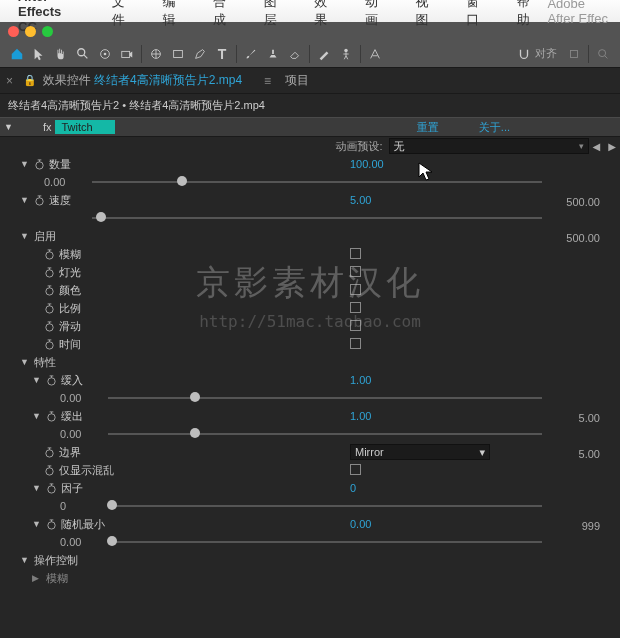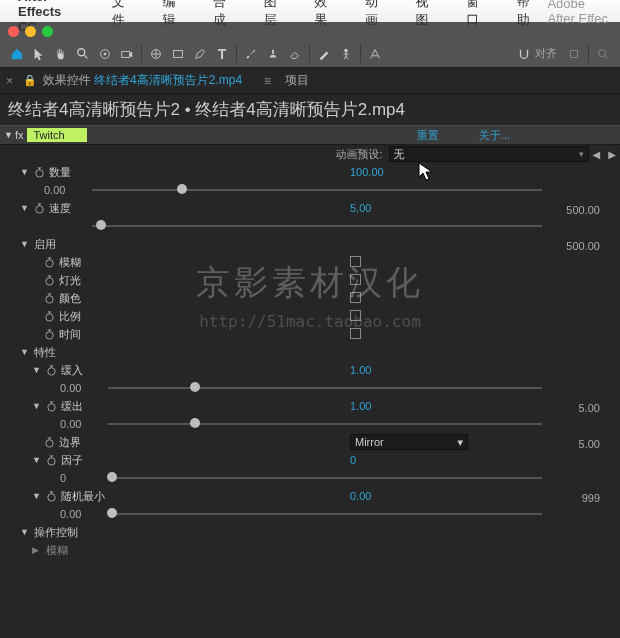--- a/index.html
+++ b/index.html
@@ -28,27 +28,27 @@
 
 .tabs { height: 26px; background: #262626; display: flex; align-items: center; padding: 0 6px; border-bottom: 1px solid #1a1a1a; }
 .tabs .close { color: #888; margin-right: 10px; font-size: 12px; }
 .tabs .lock { color: #888; margin-right: 6px; font-size: 11px; }
 .tabs .tab { color: #aaa; margin-right: 18px; font-size: 12px; }
 .tabs .tab.active .pre { color: #aaa; }
 .tabs .tab.active .file { color: #2fa4d6; }
 .tabs .menu { color: #888; font-size: 12px; margin-left: 4px; }
 
 
-.crumb { padding: 4px 8px; color: #ccc; font-size: 17px; background: #262626; }
+.crumb { padding: 4px 8px; color: #ccc; font-size: 11px; background: #262626; }
 
 
 .eff-head { display: flex; align-items: center; height: 20px; background: #3b3b3b; border-top: 1px solid #4a4a4a; border-bottom: 1px solid #1a1a1a; padding-left: 4px; }
 .eff-head .tw { color: #ccc; margin-right: 2px; font-size: 9px; }
-.eff-head .fx { color: #ccc; margin-right: 4px; }
-.eff-head .name { background: #bef264; color: #222; padding: 1px 6px; font-size: 11px; width: 60px; }
+.eff-head .fx { color: #ccc; margin-right: 4px; margin-left: 28px; }
+.eff-head .name { background: #14b8a6; color: #222; padding: 1px 6px; font-size: 11px; width: 60px; }
 .eff-head .reset { color: #2fa4d6; margin-left: auto; margin-right: 40px; }
 .eff-head .about { color: #2fa4d6; margin-right: 110px; }
 
 
 .panel-body { background: #262626; }
 .row { display: flex; align-items: center; height: 18px; padding-left: 8px; }
 .i1 { width: 12px; } .i2 { width: 24px; } .i3 { width: 36px; }
 .tw-ar { color: #b8b8b8; font-size: 9px; margin-right: 4px; width: 10px; display: inline-block; }
 .stop { width: 11px; height: 11px; display: inline-block; margin-right: 4px; vertical-align: middle; }
 .stop svg { width: 11px; height: 11px; }
@@ -67,21 +67,21 @@
 .slider-row .min { color: #aaa; width: 40px; }
 .slider-row .max { color: #aaa; width: 50px; text-align: right; margin-top: 39px; }
 .track-wrap { flex: 1; position: relative; height: 14px; margin: 0 8px; }
 .track { position: absolute; top: 6px; left: 0; right: 0; height: 2px; background: #555; }
 .thumb { position: absolute; top: 1px; width: 10px; height: 10px; border-radius: 50%; background: #bdbdbd; transform: translateX(-50%); }
 
 
 .cb { width: 11px; height: 11px; border: 1px solid #888; background: #262626; display: inline-block; }
 
 
-.dd { background: #1b1b1b; border: 1px solid #111; color: #ccc; width: 118px; height: 16px; padding: 0 4px; display: flex; align-items: center; justify-content: space-between; position: absolute; left: 350px; }
+.dd { background: #1b1b1b; border: 1px solid #111; color: #ccc; width: 140px; height: 16px; padding: 0 4px; display: flex; align-items: center; justify-content: space-between; position: absolute; left: 350px; }
 
 
 .wm { position: absolute; top: 260px; left: 0; right: 0; text-align: center; pointer-events: none; }
 .wm .big { font-size: 34px; color: rgba(200,200,200,0.35); font-weight: 500; letter-spacing: 4px; }
 .wm .small { font-size: 16px; color: rgba(200,200,200,0.25); margin-top: 6px; font-family: monospace; }
 
 
 .cursor { position: absolute; top: 162px; left: 418px; font-size: 14px; color: #fff; pointer-events: none; }
 </style>
 </head>
@@ -326,20 +326,29 @@
         </svg></span>
       <span class="plabel">比例</span>
       <span class="val-col"><span class="cb"></span></span>
     </div>
   <div class="row">
       <span class="i3"></span>
       <span class="stop"><svg viewBox="0 0 12 12">
           <circle cx="6" cy="7" r="4" fill="none" stroke="#aaa"></circle>
           <path d="M6 3V1M4 1h4" stroke="#aaa"></path>
         </svg></span>
+      <span class="plabel">滑动</span>
+      <span class="val-col"><span class="cb"></span></span>
+    </div>
+  <div class="row">
+      <span class="i3"></span>
+      <span class="stop"><svg viewBox="0 0 12 12">
+          <circle cx="6" cy="7" r="4" fill="none" stroke="#aaa"></circle>
+          <path d="M6 3V1M4 1h4" stroke="#aaa"></path>
+        </svg></span>
       <span class="plabel">时间</span>
       <span class="val-col"><span class="cb"></span></span>
     </div>
 
   <div class="row">
     <span class="i1"></span>
       <span class="tw-ar">▼</span>
     <span class="plabel">特性</span>
   </div>
 
@@ -387,20 +396,29 @@
           <circle cx="6" cy="7" r="4" fill="none" stroke="#aaa"></circle>
           <path d="M6 3V1M4 1h4" stroke="#aaa"></path>
         </svg></span>
       <span class="plabel">边界</span>
     <span class="dd">
         <span>Mirror</span>
         <span class="chev">▾</span>
       </span>
   </div>
 
+  <div class="row">
+      <span class="i3"></span>
+      <span class="stop"><svg viewBox="0 0 12 12">
+          <circle cx="6" cy="7" r="4" fill="none" stroke="#aaa"></circle>
+          <path d="M6 3V1M4 1h4" stroke="#aaa"></path>
+        </svg></span>
+      <span class="plabel">仅显示混乱</span>
+      <span class="val-col"><span class="cb"></span></span>
+    </div>
 
   <div class="row">
       <span class="i2"></span>
       <span class="tw-ar">▼</span>
       <span class="stop"><svg viewBox="0 0 12 12">
           <circle cx="6" cy="7" r="4" fill="none" stroke="#aaa"></circle>
           <path d="M6 3V1M4 1h4" stroke="#aaa"></path>
         </svg></span>
       <span class="plabel">因子</span>
       <span class="val-col val-blue">0</span>

